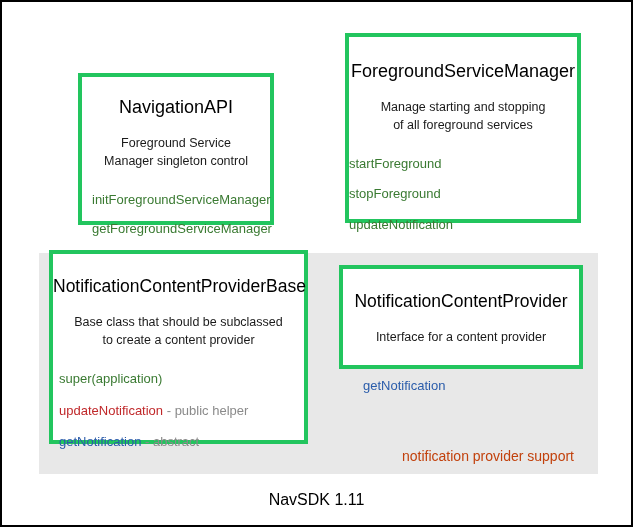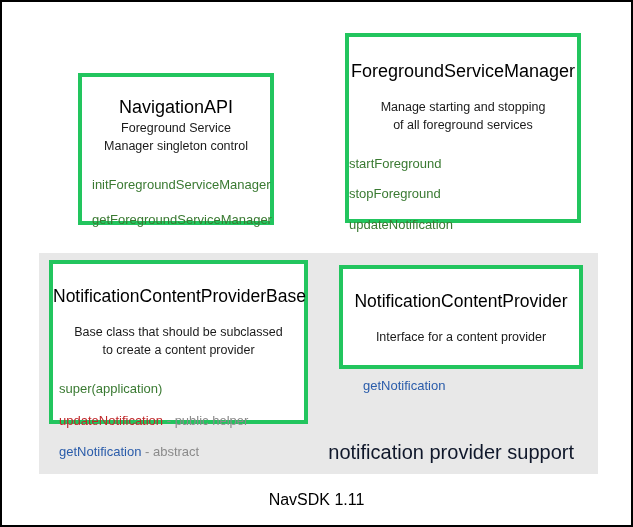--- a/index.html
+++ b/index.html
@@ -22,22 +22,22 @@
     left: 37px;
     top: 251px;
     width: 559px;
     height: 221px;
     background: #e8e8e8;
   }
   .gray-region-label {
     position: absolute;
     right: 24px;
     bottom: 10px;
-    font-size: 20px;
-    color: #0f172a;
+    font-size: 14px;
+    color: #c2410c;
     white-space: nowrap;
   }
   .class-box {
     position: absolute;
     background: #ffffff;
     border: 4px solid #22c55e;
     box-sizing: border-box;
   }
   .cb-title {
     text-align: center;
@@ -65,32 +65,32 @@
   .m-green { color: #3a7a32; }
   .m-red   { color: #c0282a; }
   .m-blue  { color: #2a5caa; margin-top: 22px; }
   .m-note  { color: #8a8a8a; }
 
   
   #box-navigation-api {
     left: 76px; top: 71px; width: 196px; height: 152px;
   }
   #box-navigation-api .cb-title { margin-top: 20px; }
-  #box-navigation-api .cb-desc { }
-  #box-navigation-api .cb-members { margin-top: 22px; padding-left: 10px; gap: 20px; }
+  #box-navigation-api .cb-desc { margin-top: 15px; }
+  #box-navigation-api .cb-members { margin-top: 22px; padding-left: 10px; gap: 14px; }
 
   #box-foreground-service-manager {
     left: 343px; top: 31px; width: 236px; height: 190px;
   }
   #box-foreground-service-manager .cb-title { margin-top: 24px; }
   #box-foreground-service-manager .cb-desc { margin-top: 15px; }
   #box-foreground-service-manager .cb-members { margin-top: 22px; gap: 15px; }
 
   #box-notification-content-provider-base {
-    left: 47px; top: 258px; width: 259px; height: 164px;
+    left: 47px; top: 248px; width: 259px; height: 194px;
   }
   #box-notification-content-provider-base .cb-title { margin-top: 22px; font-size: 17.5px; }
   #box-notification-content-provider-base .cb-desc { margin-top: 16px; }
   #box-notification-content-provider-base .cb-members { margin-top: 22px; padding-left: 6px; gap: 16px; }
 
   #box-notification-content-provider {
     left: 337px; top: 263px; width: 244px; height: 104px;
   }
   #box-notification-content-provider .cb-title { margin-top: 22px; font-size: 17.5px; }
   #box-notification-content-provider .cb-desc { margin-top: 16px; }

